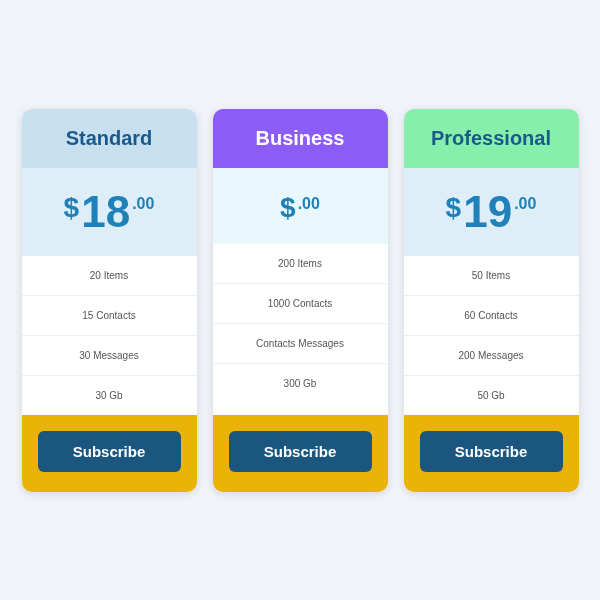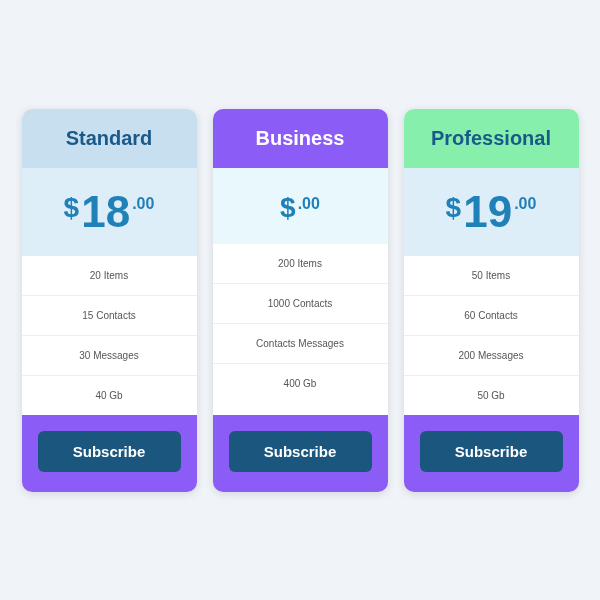--- a/index.html
+++ b/index.html
@@ -99,21 +99,21 @@
       border-bottom: 1px solid #e8f0f8;
     }
 
     .feature-row:last-child {
       border-bottom: none;
     }
 
     .plan-footer {
       padding: 16px 16px 20px;
       text-align: center;
-      background: #8b5cf6;
+      background: #eab308;
     }
 
     .subscribe-btn {
       background: #1a567e;
       color: #fff;
       border: none;
       border-radius: 6px;
       padding: 12px 20px;
       font-size: 15px;
       font-weight: bold;
@@ -133,35 +133,35 @@
       <div class="plan-header standard">Standard</div>
       <div class="plan-price ">
         <span class="dollar-sign">$</span>
         <span class="amount">18</span>
         <span class="cents">.00</span>
       </div>
       <div class="plan-features">
         <div class="feature-row">20 Items</div>
         <div class="feature-row">15 Contacts</div>
         <div class="feature-row">30 Messages</div>
-        <div class="feature-row">40 Gb</div>
+        <div class="feature-row">30 Gb</div>
       </div>
       <div class="plan-footer"><button class="subscribe-btn">Subscribe</button></div>
     </div>
     <div class="plan-card">
       <div class="plan-header business">Business</div>
       <div class="plan-price business-price">
         <span class="dollar-sign">$</span>
         <span class="cents">.00</span>
       </div>
       <div class="plan-features">
         <div class="feature-row">200 Items</div>
         <div class="feature-row">1000 Contacts</div>
         <div class="feature-row">Contacts Messages</div>
-        <div class="feature-row">400 Gb</div>
+        <div class="feature-row">300 Gb</div>
       </div>
       <div class="plan-footer"><button class="subscribe-btn">Subscribe</button></div>
     </div>
     <div class="plan-card">
       <div class="plan-header professional">Professional</div>
       <div class="plan-price ">
         <span class="dollar-sign">$</span>
         <span class="amount">19</span>
         <span class="cents">.00</span>
       </div>

